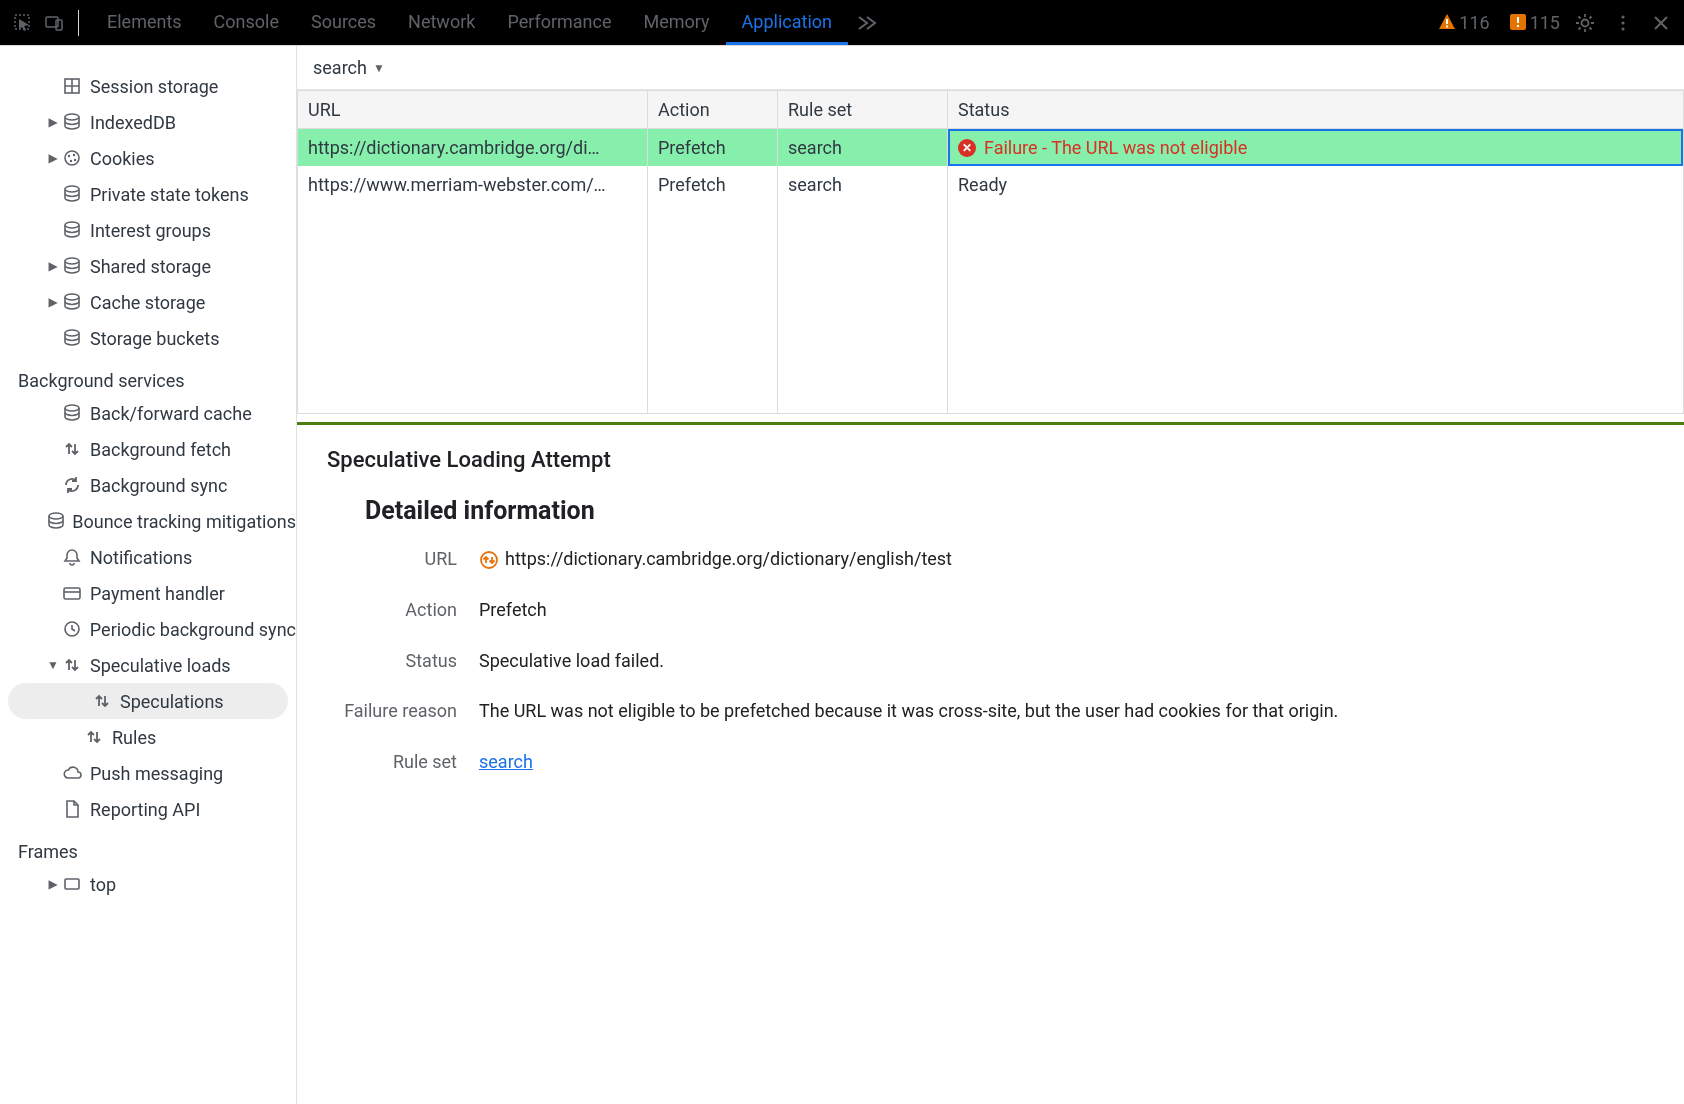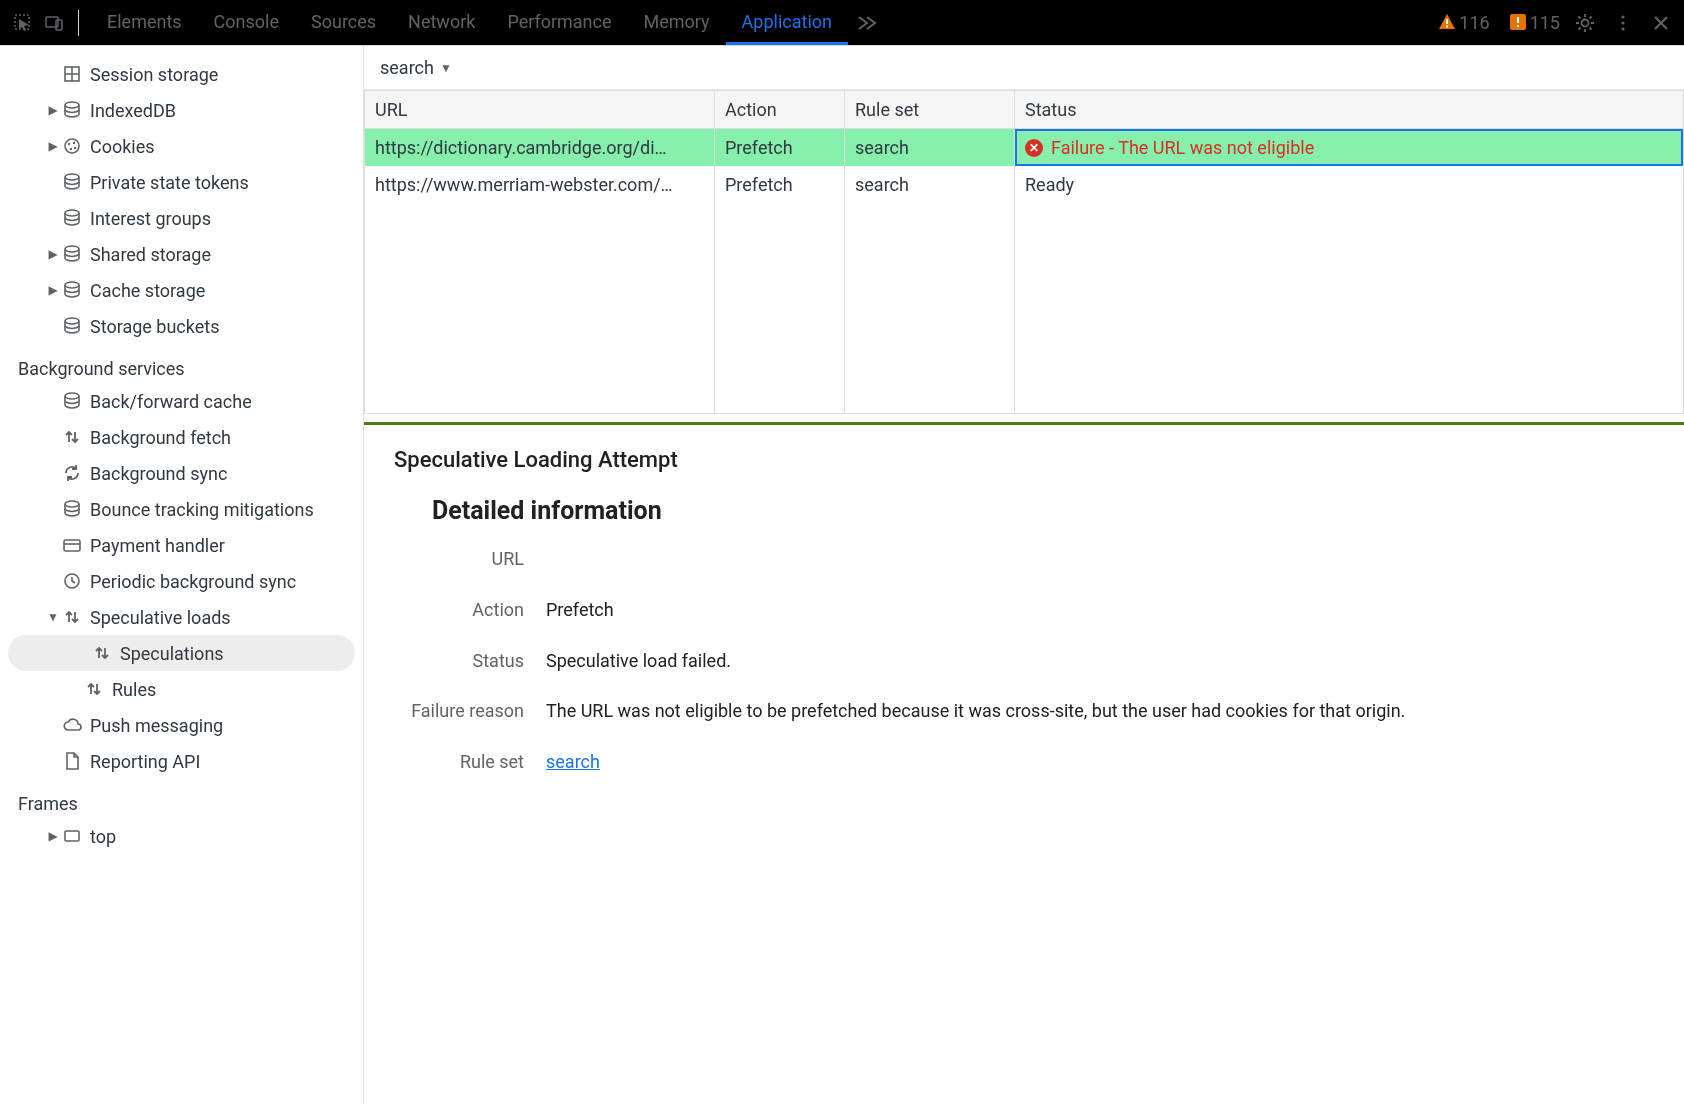--- a/index.html
+++ b/index.html
@@ -44,23 +44,23 @@
     color: #1a73e8;
     border-bottom: 3px solid #1a73e8;
   }
   .tb-spacer { flex: 1; }
   .tb-warn { display: flex; gap: 4px; color: #5f6368; padding: 0 6px; cursor: pointer;}
   .tb-right { display: flex; align-items: center; gap: 12px; }
 
   
   .main { display: flex; height: calc(100% - 46px); }
   .sidebar {
-    width: 364px;
+    width: 297px;
     border-right: 1px solid #e0e0e0;
-    padding-top: 10px;
+    padding-top: 22px;
     overflow: hidden;
   }
   .tree-item {
     display: flex; align-items: center;
     height: 36px;
     padding-left: 22px;
     cursor: pointer;
     color: #303942;
     white-space: nowrap;
   }
@@ -391,20 +391,29 @@
           <svg width="20" height="20">
             <use href="#i-db"></use>
           </svg>
         </span>
         <span class="label">Bounce tracking mitigations</span>
       </div>
       <div class="tree-item child">
         <span class="chev"></span>
         <span class="ticon">
           <svg width="20" height="20">
+            <use href="#i-bell"></use>
+          </svg>
+        </span>
+        <span class="label">Notifications</span>
+      </div>
+      <div class="tree-item child">
+        <span class="chev"></span>
+        <span class="ticon">
+          <svg width="20" height="20">
             <use href="#i-card"></use>
           </svg>
         </span>
         <span class="label">Payment handler</span>
       </div>
       <div class="tree-item child">
         <span class="chev"></span>
         <span class="ticon">
           <svg width="20" height="20">
             <use href="#i-clock"></use>
@@ -510,20 +519,25 @@
           <div></div>
         </div>
     </div>
 
     <div class="details">
       <h2>Speculative Loading Attempt</h2>
       <div class="details-sub">Detailed information</div>
       <div id="drows">
           <div class="drow">
             <div class="dlabel">URL</div>
+            <div class="dval"><span class="urlicon">
+                <svg width="20" height="20">
+                  <use href="#i-urlfetch"></use>
+                </svg>
+              </span>https://dictionary.cambridge.org/dictionary/english/test</div>
           </div>
           <div class="drow">
             <div class="dlabel">Action</div>
             <div class="dval">Prefetch</div>
           </div>
           <div class="drow">
             <div class="dlabel">Status</div>
             <div class="dval">Speculative load failed.</div>
           </div>
           <div class="drow">

